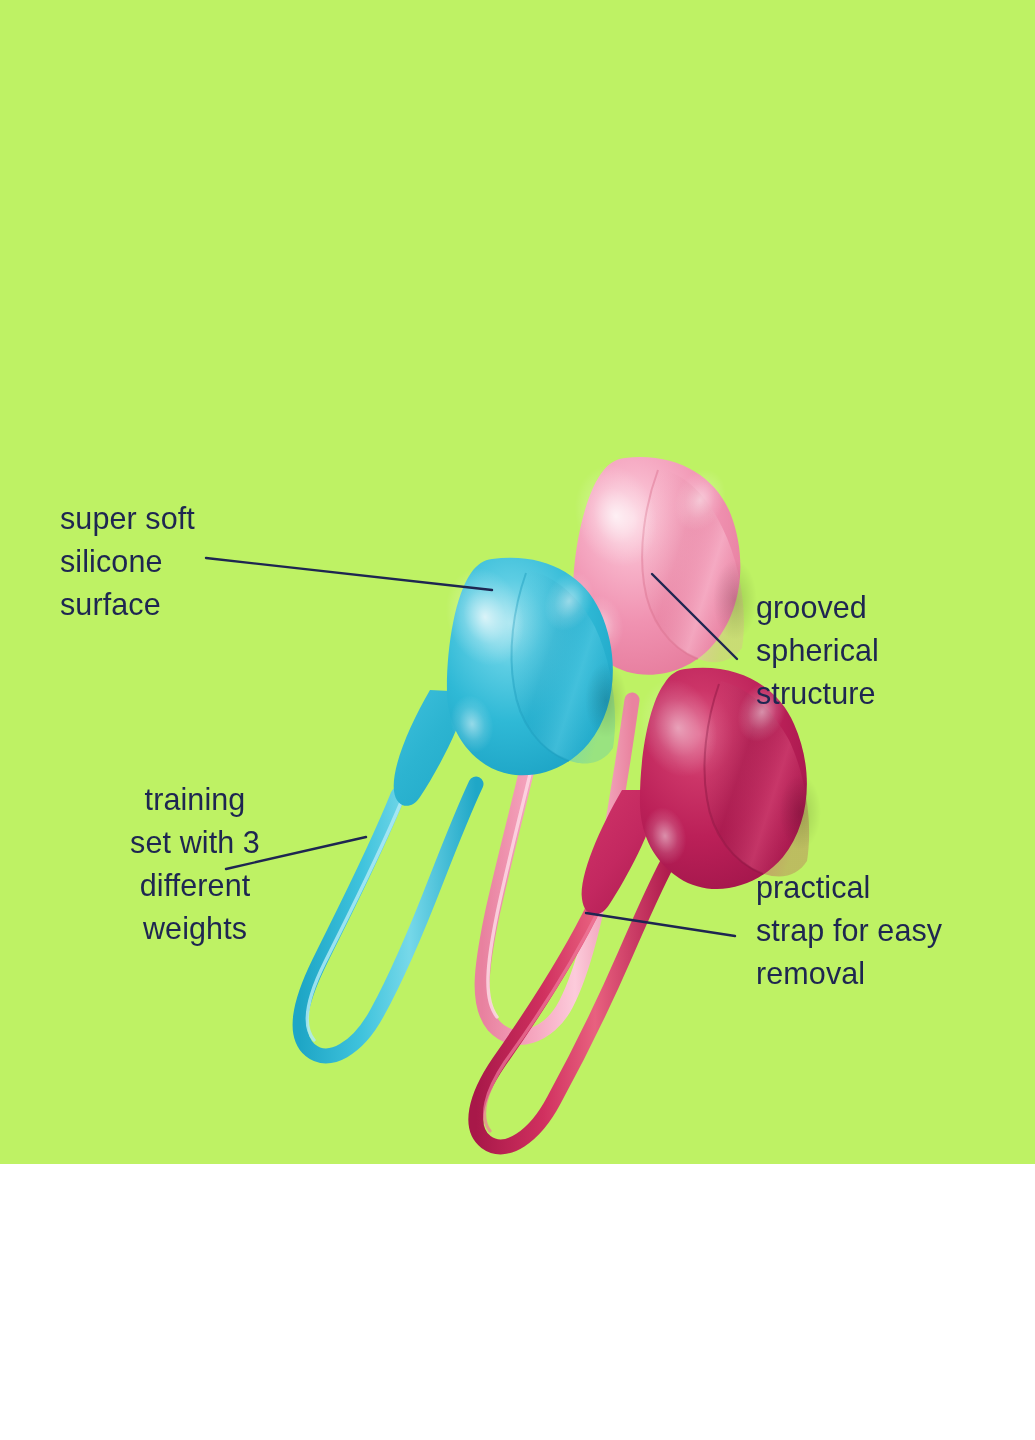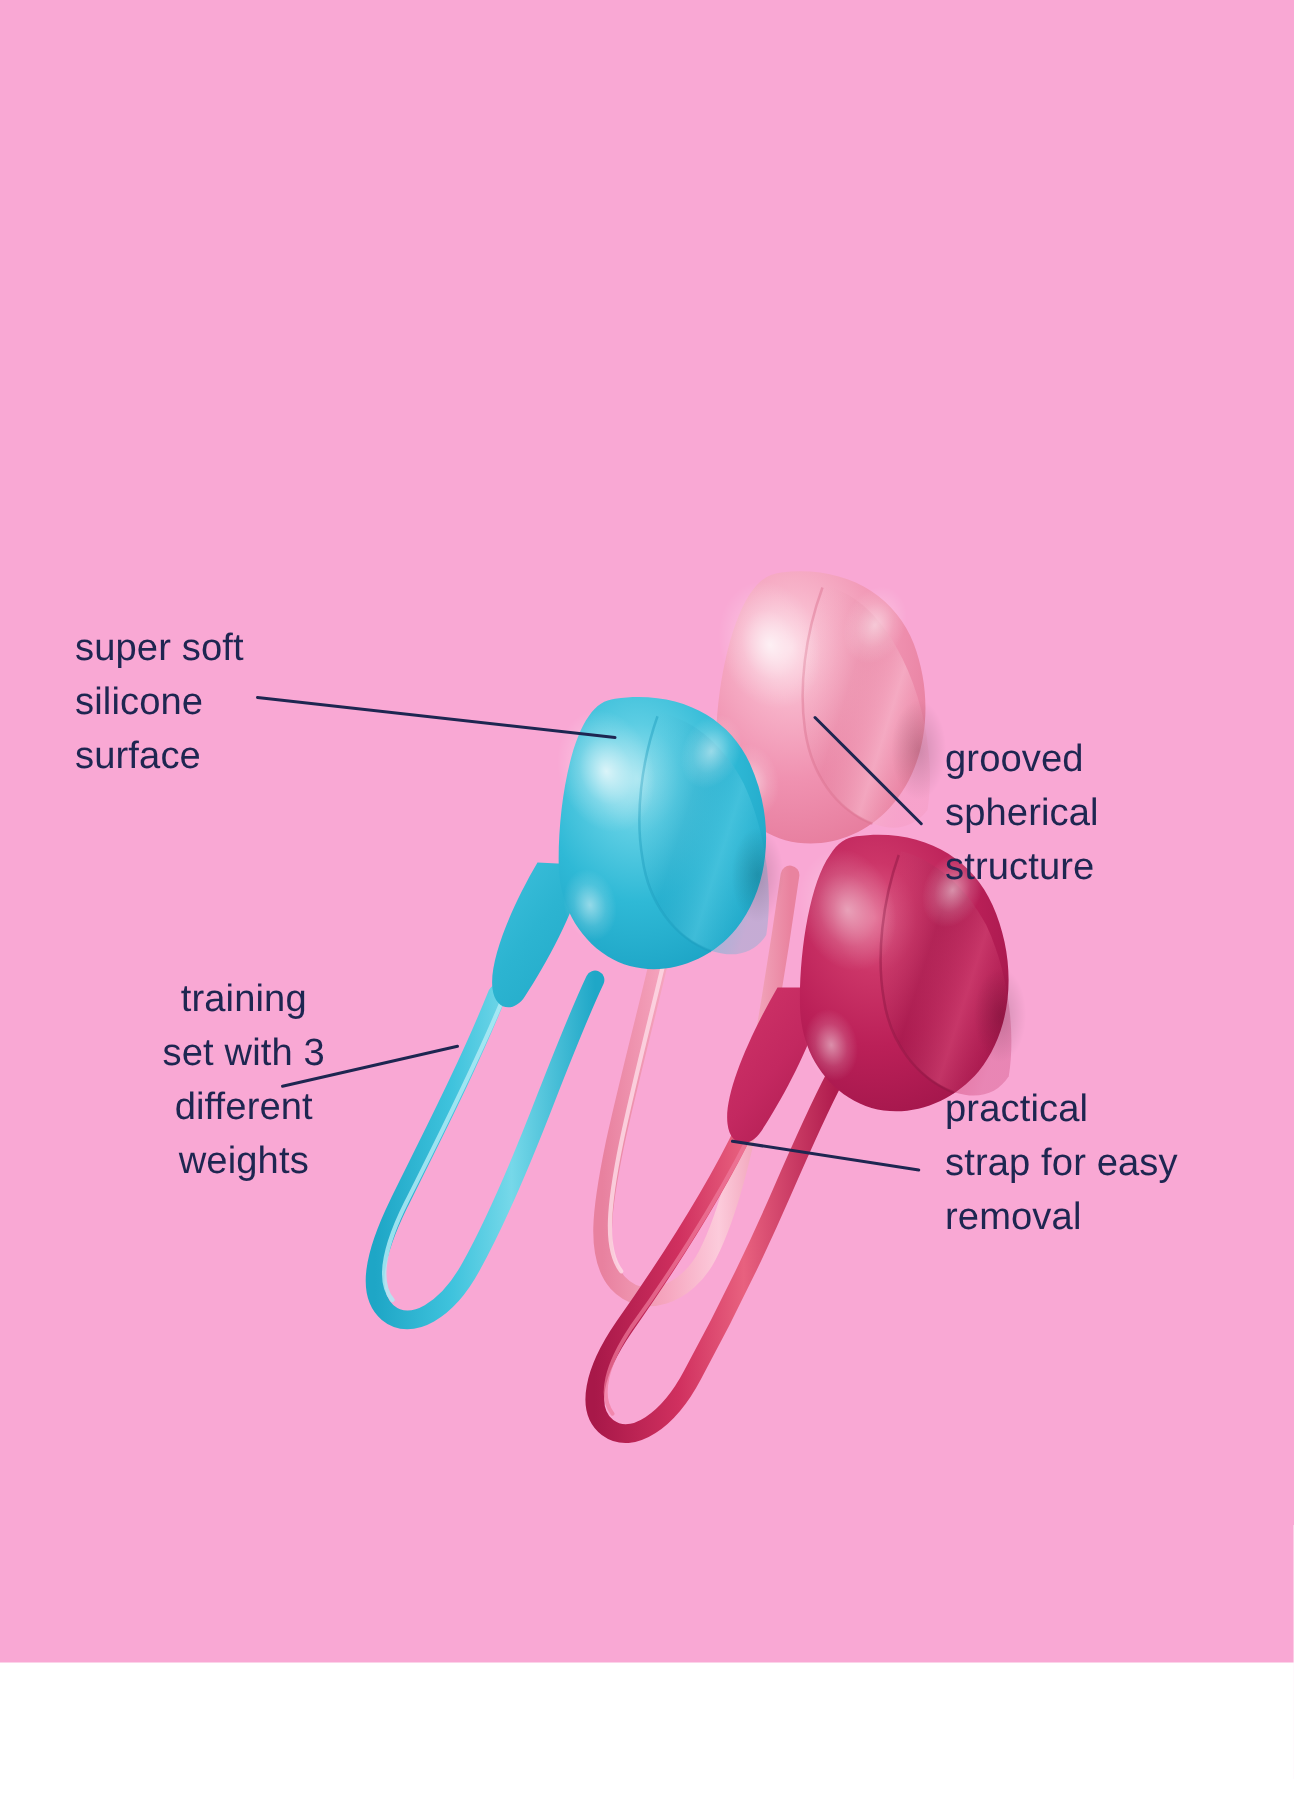--- a/index.html
+++ b/index.html
@@ -12,22 +12,22 @@
     height: 1440px;
     position: relative;
     overflow: hidden;
     font-family: "Liberation Sans", sans-serif;
     -webkit-font-smoothing: antialiased;
   }
   #page {
     position: absolute;
     left: 0; top: 0;
     width: 1035px;
-    height: 1330px;
-    background: #f9a8d4;
+    height: 1164px;
+    background: #bef264;
   }
   .callout {
     position: absolute;
     color: #1e2651;
     font-size: 30.5px;
     line-height: 43px;
     font-weight: normal;
     white-space: pre-line;
     letter-spacing: 0.1px;
   }

